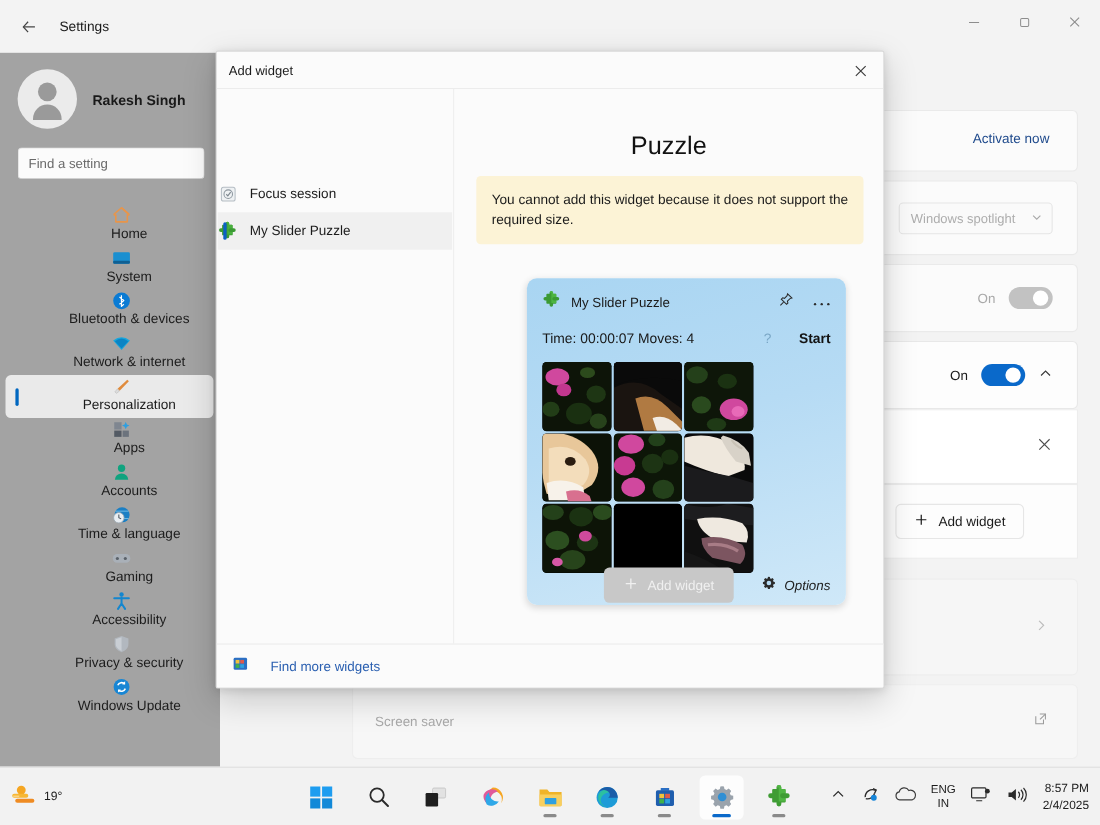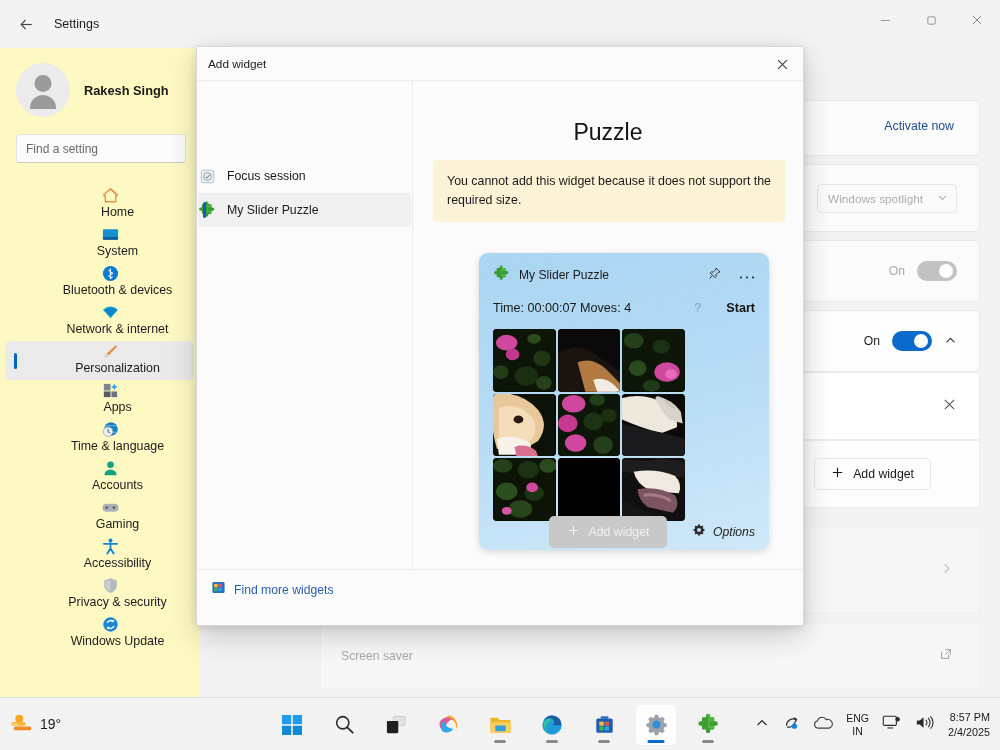--- a/index.html
+++ b/index.html
@@ -32,21 +32,21 @@
     position: absolute; right: 0; top: 0; display: flex; height: 40px;
   }
   .cap-btn {
     width: 46px; height: 40px; display: flex; align-items: center;
     justify-content: center; color: #8a8a8a; font-size: 12px;
   }
 
   
   .nav {
     position: absolute; left: 0; top: 48px; width: 200px; height: 649px;
-    background: #fef9c3;
+    background: #a3a3a3;
   }
   .profile { display: flex; align-items: center; padding: 12px 0 0 16px; height: 72px; }
   .avatar {
     width: 54px; height: 54px; border-radius: 50%;
     background: #ebebeb; position: relative; flex: none;
   }
   .avatar::before {
     content: ""; position: absolute; left: 50%; top: 12px;
     transform: translateX(-50%); width: 17px; height: 17px;
     border-radius: 50%; background: #9a9a9a;
@@ -232,36 +232,36 @@
   }
 
   .dlg-addbtn {
     position: absolute; left: 50%; transform: translateX(-50%);
     bottom: 57px; width: 118px; height: 32px;
     background: #c8c8c8; border-radius: 5px;
     display: flex; align-items: center; justify-content: center; gap: 9px;
     font-size: 12.3px; color: #f0f0f0;
   }
   .dlg-footer {
-    position: absolute; left: 0; bottom: 16px; width: 608px; height: 40px;
+    position: absolute; left: 0; bottom: 0; width: 608px; height: 40px;
     background: #fbfbfb; border-top: 1px solid #ebebeb;
-    display: flex; align-items: center; padding-left: 14px; gap: 8px;
+    display: flex; align-items: center; padding-left: 14px; gap: 20px;
   }
   .dlg-footer .flink { font-size: 12.2px; color: #2a5fb0; }
 
   
   .taskbar {
     position: absolute; left: 0; bottom: 0; width: 1000px; height: 53px;
     background: #f2f2f2; border-top: 1px solid #dfdfdf;
   }
   .tb-weather {
     position: absolute; left: 10px; top: 50%; transform: translateY(-50%);
     display: flex; align-items: center; gap: 4px;
   }
-  .tb-temp { font-size: 14px; color: #1b1b1b; }
+  .tb-temp { font-size: 11px; color: #1b1b1b; }
   .tb-center {
     position: absolute; left: 50%; top: 0; transform: translateX(-50%);
     height: 53px; display: flex; align-items: center; gap: 12px;
   }
   .tb-btn {
     width: 40px; height: 40px; border-radius: 5px; position: relative;
     display: flex; align-items: center; justify-content: center;
   }
   .tb-btn.active-app { background: #fdfdfd; }
   .tb-ind {
@@ -381,37 +381,37 @@
                 <rect x="11" y="11" width="6" height="6" fill="#6c737d"></rect>
                 <path d="M14 2.6 L15.1 5.1 L17.6 6.2 L15.1 7.3 L14 9.8 L12.9 7.3 L10.4 6.2 L12.9 5.1 Z" fill="#2f9fe0"></path>
               </svg>
           </span>
           <span class="nav-label">Apps</span>
         </div>
 
         <div class="nav-item">
           <span class="nav-icon">
             <svg width="19" height="19" viewBox="0 0 20 20">
+                <circle cx="10" cy="6" r="3.5" fill="#10a37f"></circle>
+                <path d="M3.6 17 a6.4 6 0 0 1 12.8 0 Z" fill="#10a37f"></path>
+              </svg>
+          </span>
+          <span class="nav-label">Accounts</span>
+        </div>
+
+        <div class="nav-item">
+          <span class="nav-icon">
+            <svg width="19" height="19" viewBox="0 0 20 20">
                 <circle cx="10.5" cy="9.5" r="7.2" fill="#1b7fc4"></circle>
                 <path d="M4.2 6 h12.6 M4.2 13 h12.6" stroke="#7fc6ea" stroke-width="0.8"></path>
                 <circle cx="7.4" cy="12.3" r="5" fill="#e9eef2" stroke="#9aa6b0" stroke-width="0.8"></circle>
                 <path d="M7.4 9.2 V12.3 L9.6 13.4" stroke="#4a555f" stroke-width="1" fill="none"></path>
               </svg>
           </span>
           <span class="nav-label">Time &amp; language</span>
-        </div>
-
-        <div class="nav-item">
-          <span class="nav-icon">
-            <svg width="19" height="19" viewBox="0 0 20 20">
-                <circle cx="10" cy="6" r="3.5" fill="#10a37f"></circle>
-                <path d="M3.6 17 a6.4 6 0 0 1 12.8 0 Z" fill="#10a37f"></path>
-              </svg>
-          </span>
-          <span class="nav-label">Accounts</span>
         </div>
 
         <div class="nav-item">
           <span class="nav-icon">
             <svg width="19" height="19" viewBox="0 0 20 20">
                 <rect x="1.6" y="6" width="16.8" height="8.4" rx="4.2" fill="#a9b0b8"></rect>
                 <circle cx="6" cy="10.2" r="1.5" fill="#5a6169"></circle>
                 <circle cx="13.6" cy="10.2" r="1.5" fill="#5a6169"></circle>
               </svg>
           </span>

